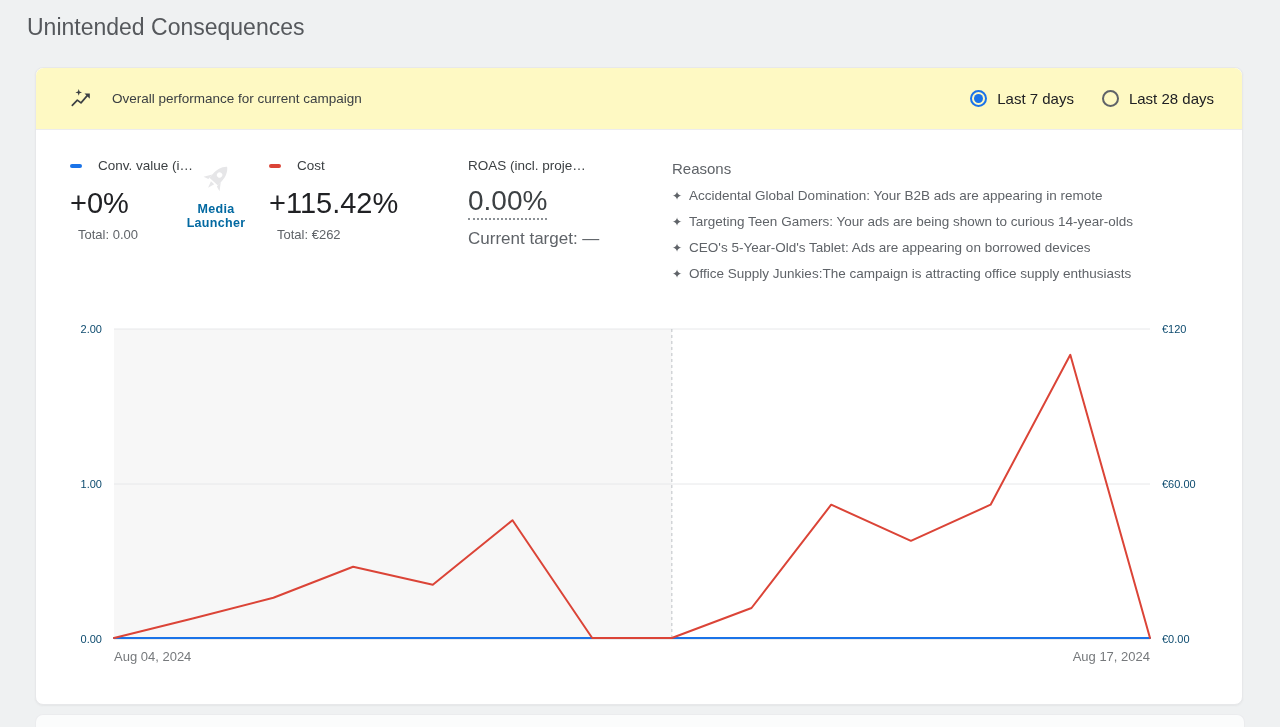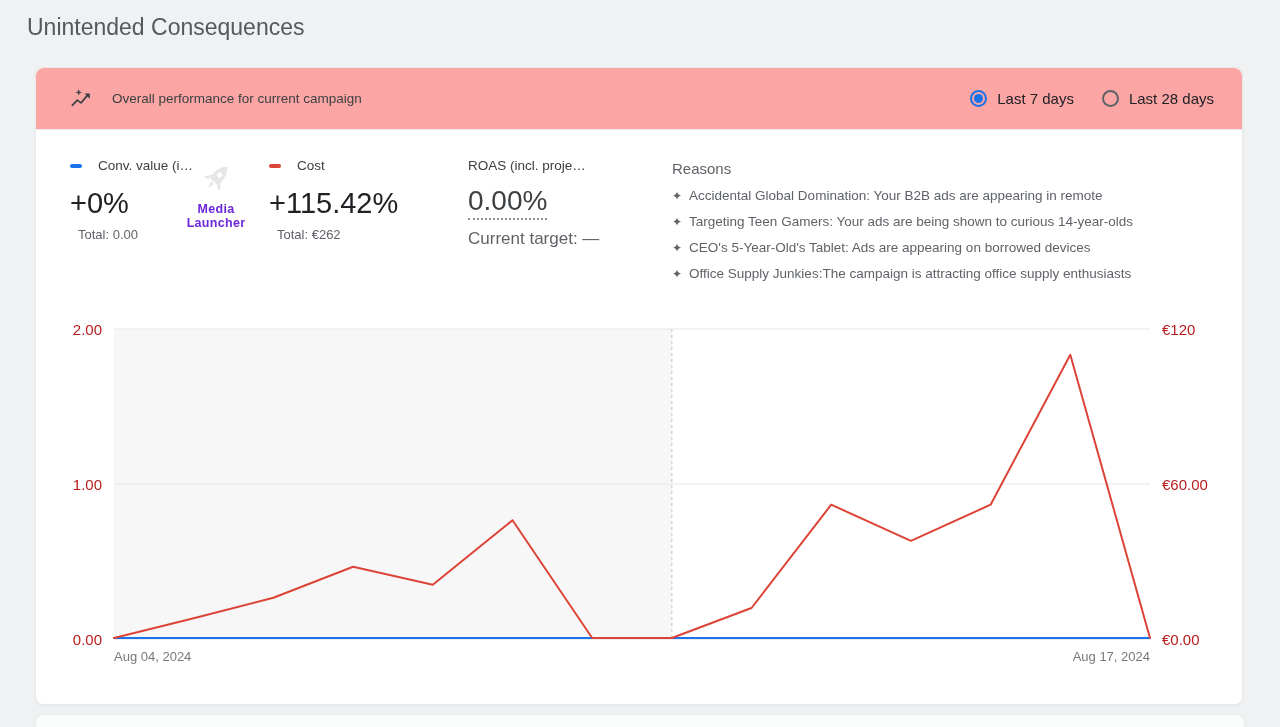--- a/index.html
+++ b/index.html
@@ -17,21 +17,21 @@
   }
   .card {
     position:absolute; left:35px; top:67px; width:1208px; height:638px;
     background:#ffffff; border:1px solid #e7e8ea; border-radius:8px;
     box-shadow:0 1px 2px rgba(60,64,67,0.06);
   }
   
   .card-header {
     height:62px; display:flex; align-items:center;
     padding:0 28px 0 34px;
-    background:#fca5a5; border-bottom:1px solid #ececee;
+    background:#fef9c3; border-bottom:1px solid #ececee;
     border-radius:8px 8px 0 0;
   }
   .header-icon { width:22px; height:22px; margin-right:20px; flex:0 0 auto; }
   .header-title { font-size:13.5px; color:#3c4043; }
   .date-range-group { margin-left:auto; display:flex; align-items:center; gap:28px; }
   .radio { display:flex; align-items:center; gap:10px; cursor:pointer; }
   .radio-circle {
     width:17px; height:17px; border-radius:50%;
     border:2px solid #5f6368; position:relative; flex:0 0 auto;
   }
@@ -52,31 +52,31 @@
     display:inline-block; font-size:28px; color:#3c4043; margin-top:12px;
     border-bottom:2px dotted #8b9095; padding-bottom:1px;
   }
   .roas-lines { margin-top:9px; font-size:17px; color:#5f6368; line-height:19px; }
   
   .watermark {
     position:absolute; left:132px; top:30px; width:96px;
     text-align:center; pointer-events:none;
   }
   .watermark svg { width:38px; height:38px; }
-  .wm-text { font-size:12.5px; font-weight:700; line-height:14px; color:#6d28d9; letter-spacing:0.3px;text-align:center; }
+  .wm-text { font-size:12.5px; font-weight:700; line-height:14px; color:#0369a1; letter-spacing:0.3px;text-align:center; }
   
   .reasons { flex:1; padding-top:2px; }
   .reasons-title { font-size:15px; color:#5f6368; }
   .reason { margin-top:11px; font-size:13.5px; color:#5f6368; white-space:nowrap; }
   .reason:first-of-type { margin-top:13px; }
   .reason .bullet { margin-right:7px; font-size:12px; color:#5f6368; }
   
   .chart-section { position:absolute; left:24px; right:24px; top:261px; }
   .chart-row { display:flex; height:310px; }
-  .y-axis { position:relative; font-size:15px; color:#b91c1c; }
+  .y-axis { position:relative; font-size:11px; color:#0c4a6e; }
   .y-axis.left { width:42px; }
   .y-axis.right { width:56px; }
   .tick { position:absolute; transform:translateY(-50%); white-space:nowrap; }
   .y-axis.left .tick { right:0; }
   .y-axis.right .tick { left:0; }
   .tick.t0 { top:0; } .tick.t1 { top:50%; } .tick.t2 { top:100%; }
   .plot { flex:1; margin:0 12px; position:relative; }
   .x-labels {
     display:flex; justify-content:space-between;
     margin:10px 68px 0 54px; font-size:13px; color:#76797c;

